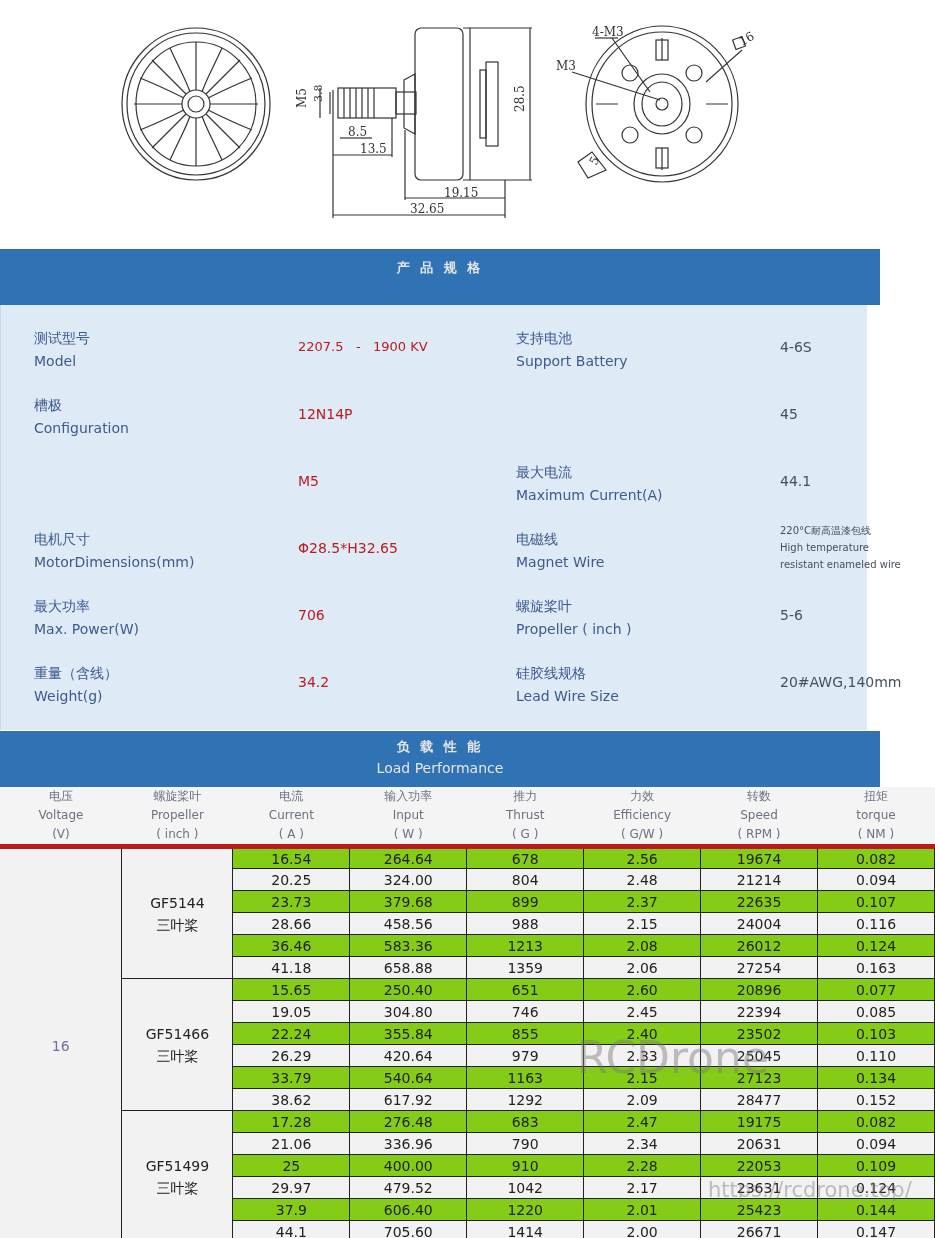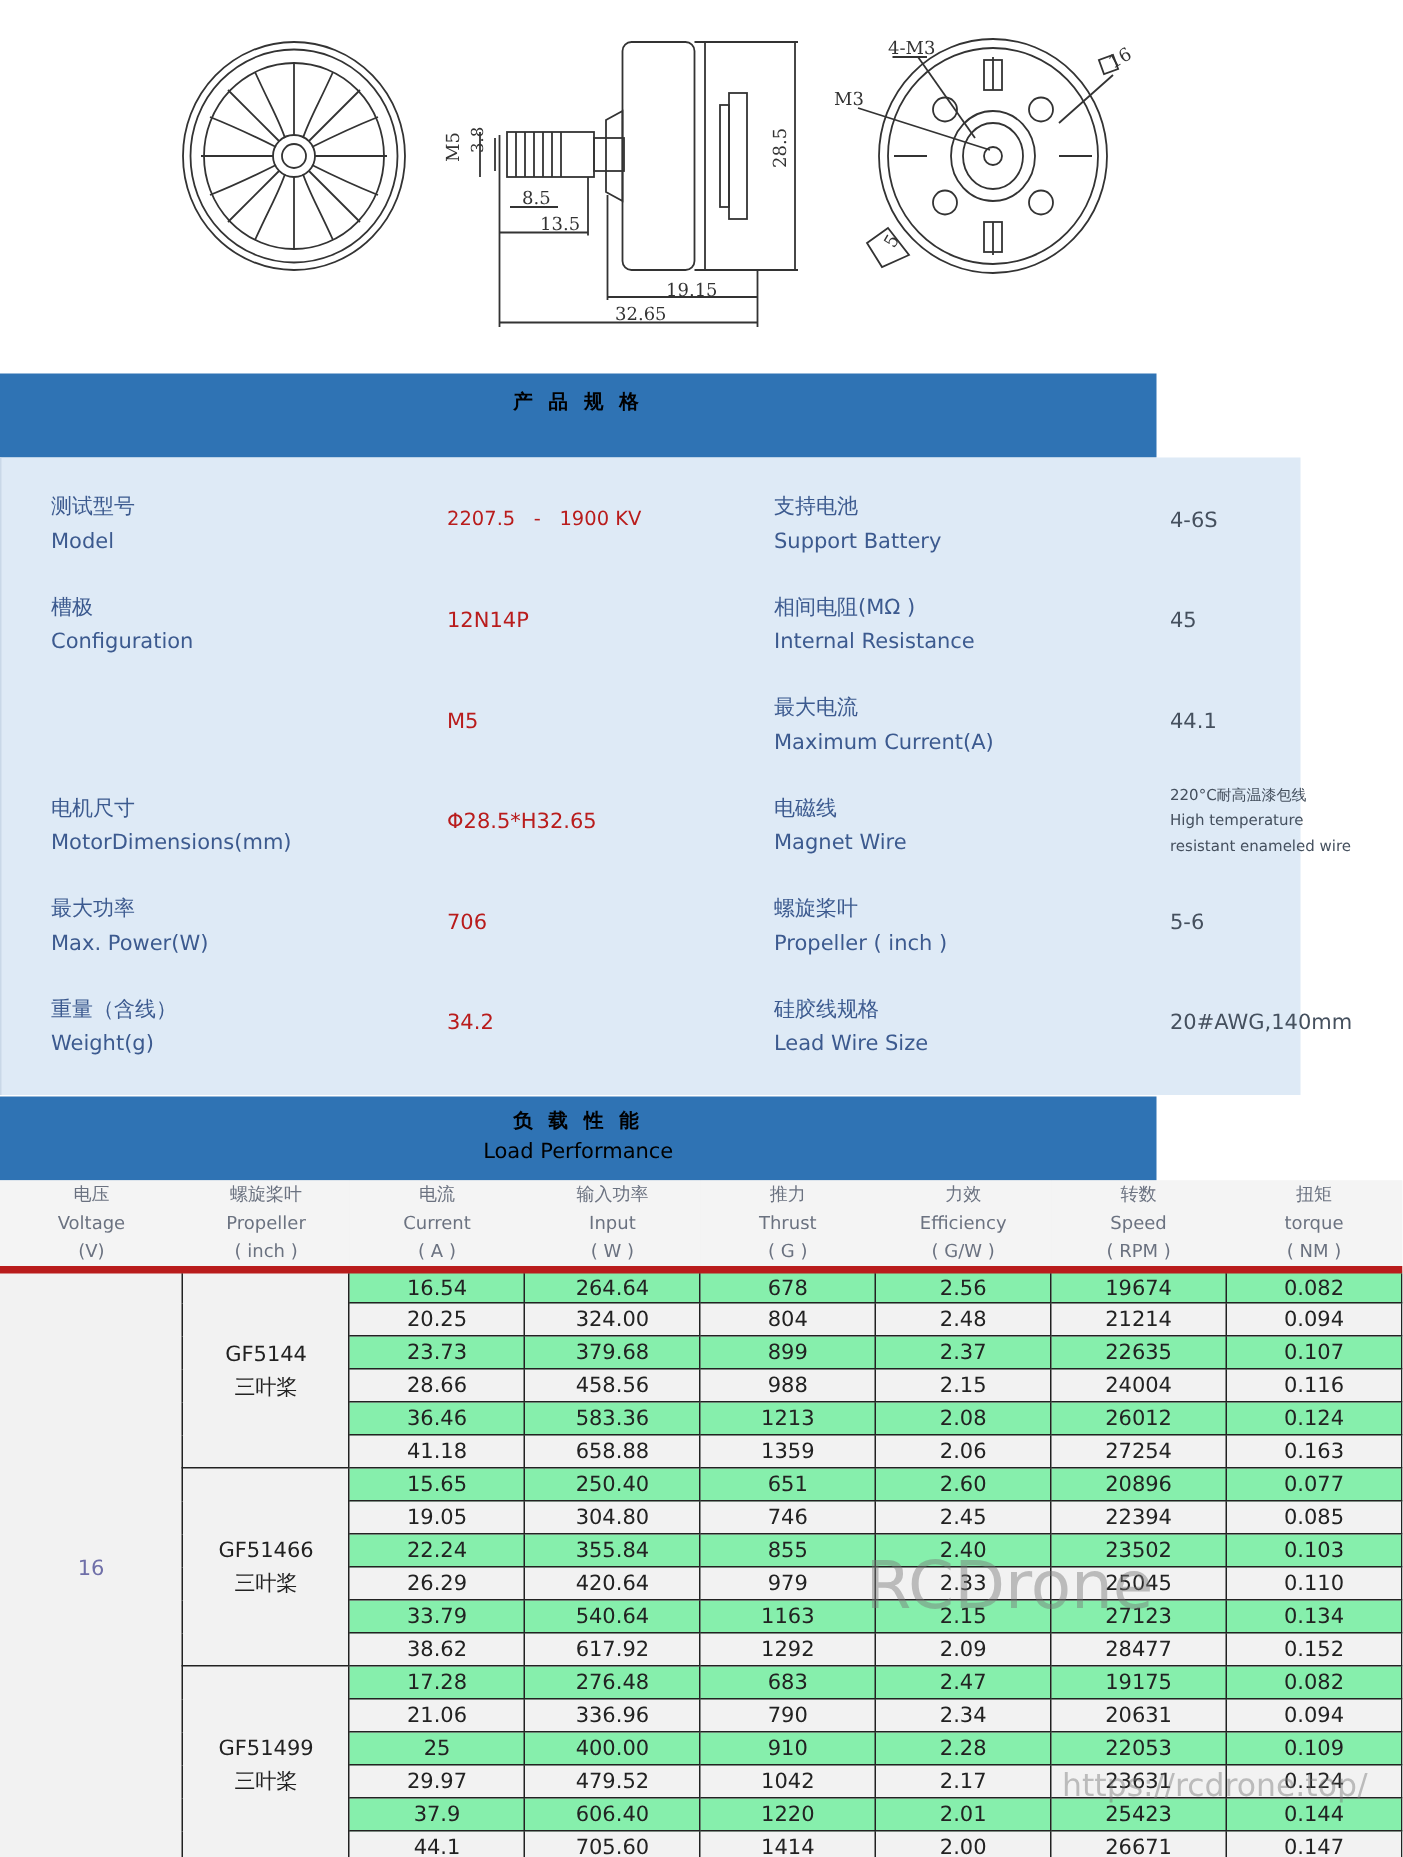--- a/index.html
+++ b/index.html
@@ -1,37 +1,37 @@
 <!DOCTYPE html>
 <html><head>
 <meta charset="utf-8">
 <style>
   * { box-sizing: border-box; margin: 0; padding: 0; }
   body { width: 935px; height: 1238px; background: #ffffff; font-family: "DejaVu Sans", "Liberation Sans", sans-serif; overflow: hidden; position: relative; }
   .drawing { position: absolute; left: 0; top: 0; width: 935px; height: 248px; background: #fff; }
   .drawing svg { position: absolute; left: 0; top: 0; }
-  .band { position: absolute; left: 0; width: 771px; background: #2f73b4; color: #000000; text-align: center; }
+  .band { position: absolute; left: 0; width: 880px; background: #2f73b4; color: #e5e5e5; text-align: center; }
   .band .zh { font-size: 13px; letter-spacing: 3px; font-weight: bold; }
   .band .en { font-size: 14px; margin-top: 4px; }
   .spec-band { top: 249px; height: 56px; padding-top: 10px; }
   .spec-body { position: absolute; left: 0; top: 305px; width: 867px; height: 425px; background: #deeaf6; border-left: 1px solid #c9d8e8; }
   .spec-row { position: absolute; left: 0; width: 935px; height: 67px; }
   .spec-label { position: absolute; left: 33px; top: 0; color: #3c5a8f; font-size: 14px; line-height: 23px; }
   .spec-val { position: absolute; left: 297px; top: 12px; color: #b91c1c; font-size: 14px; }
   .spec-label2 { position: absolute; left: 515px; top: 0; color: #3c5a8f; font-size: 14px; line-height: 23px; }
   .spec-val2 { position: absolute; left: 779px; top: 12px; color: #45505e; font-size: 14px; }
   .spec-val2.small { font-size: 10px; line-height: 17px; top: -6px; }
   .load-band { top: 731px; height: 56px; padding-top: 7px; }
   .perf { position: absolute; left: 0; top: 787px; width: 935px; border-collapse: collapse; font-size: 13px; background: #f2f2f2; }
   .perf th { font-weight: normal; color: #6b7280; font-size: 12px; line-height: 19px; height: 58px; vertical-align: middle; background: #f4f4f4; }
   .perf thead tr { border-bottom: 5px solid #b91c1c; }
   .perf td { text-align: center; color: #222; height: 22px; border: 1px solid #222; font-size: 14px; }
   .perf td.volt { color: #6f6fa8; background: #f2f2f2; border-left: none; border-top: 1px solid #222; }
   .perf td.prop { background: #f2f2f2; line-height: 22px; }
-  .perf tr.shade td.num { background: #86efac; }
+  .perf tr.shade td.num { background: #84cc16; }
   .perf tr.light td.num { background: #f2f2f2; }
   .watermark { position: absolute; color: rgba(120,120,120,0.45); pointer-events: none; }
   .wm1 { left: 577px; top: 1032px; font-size: 44px; }
   .wm2 { left: 708px; top: 1178px; font-size: 21px; }
 </style>
 </head>
 <body>
 
 <div class="drawing">
   <svg width="935" height="248" viewBox="0 0 935 248">
@@ -128,24 +128,20 @@
         <div>Support Battery</div>
       </div>
     <div class="spec-val2">4-6S</div>
   </div>
   <div class="spec-row" style="top:89px">
     <div class="spec-label">
         <div>槽极</div>
         <div>Configuration</div>
       </div>
     <div class="spec-val">12N14P</div>
-    <div class="spec-label2">
-        <div>相间电阻(MΩ )</div>
-        <div>Internal Resistance</div>
-      </div>
     <div class="spec-val2">45</div>
   </div>
   <div class="spec-row" style="top:156px">
     <div class="spec-val">M5</div>
     <div class="spec-label2">
         <div>最大电流</div>
         <div>Maximum Current(A)</div>
       </div>
     <div class="spec-val2">44.1</div>
   </div>

